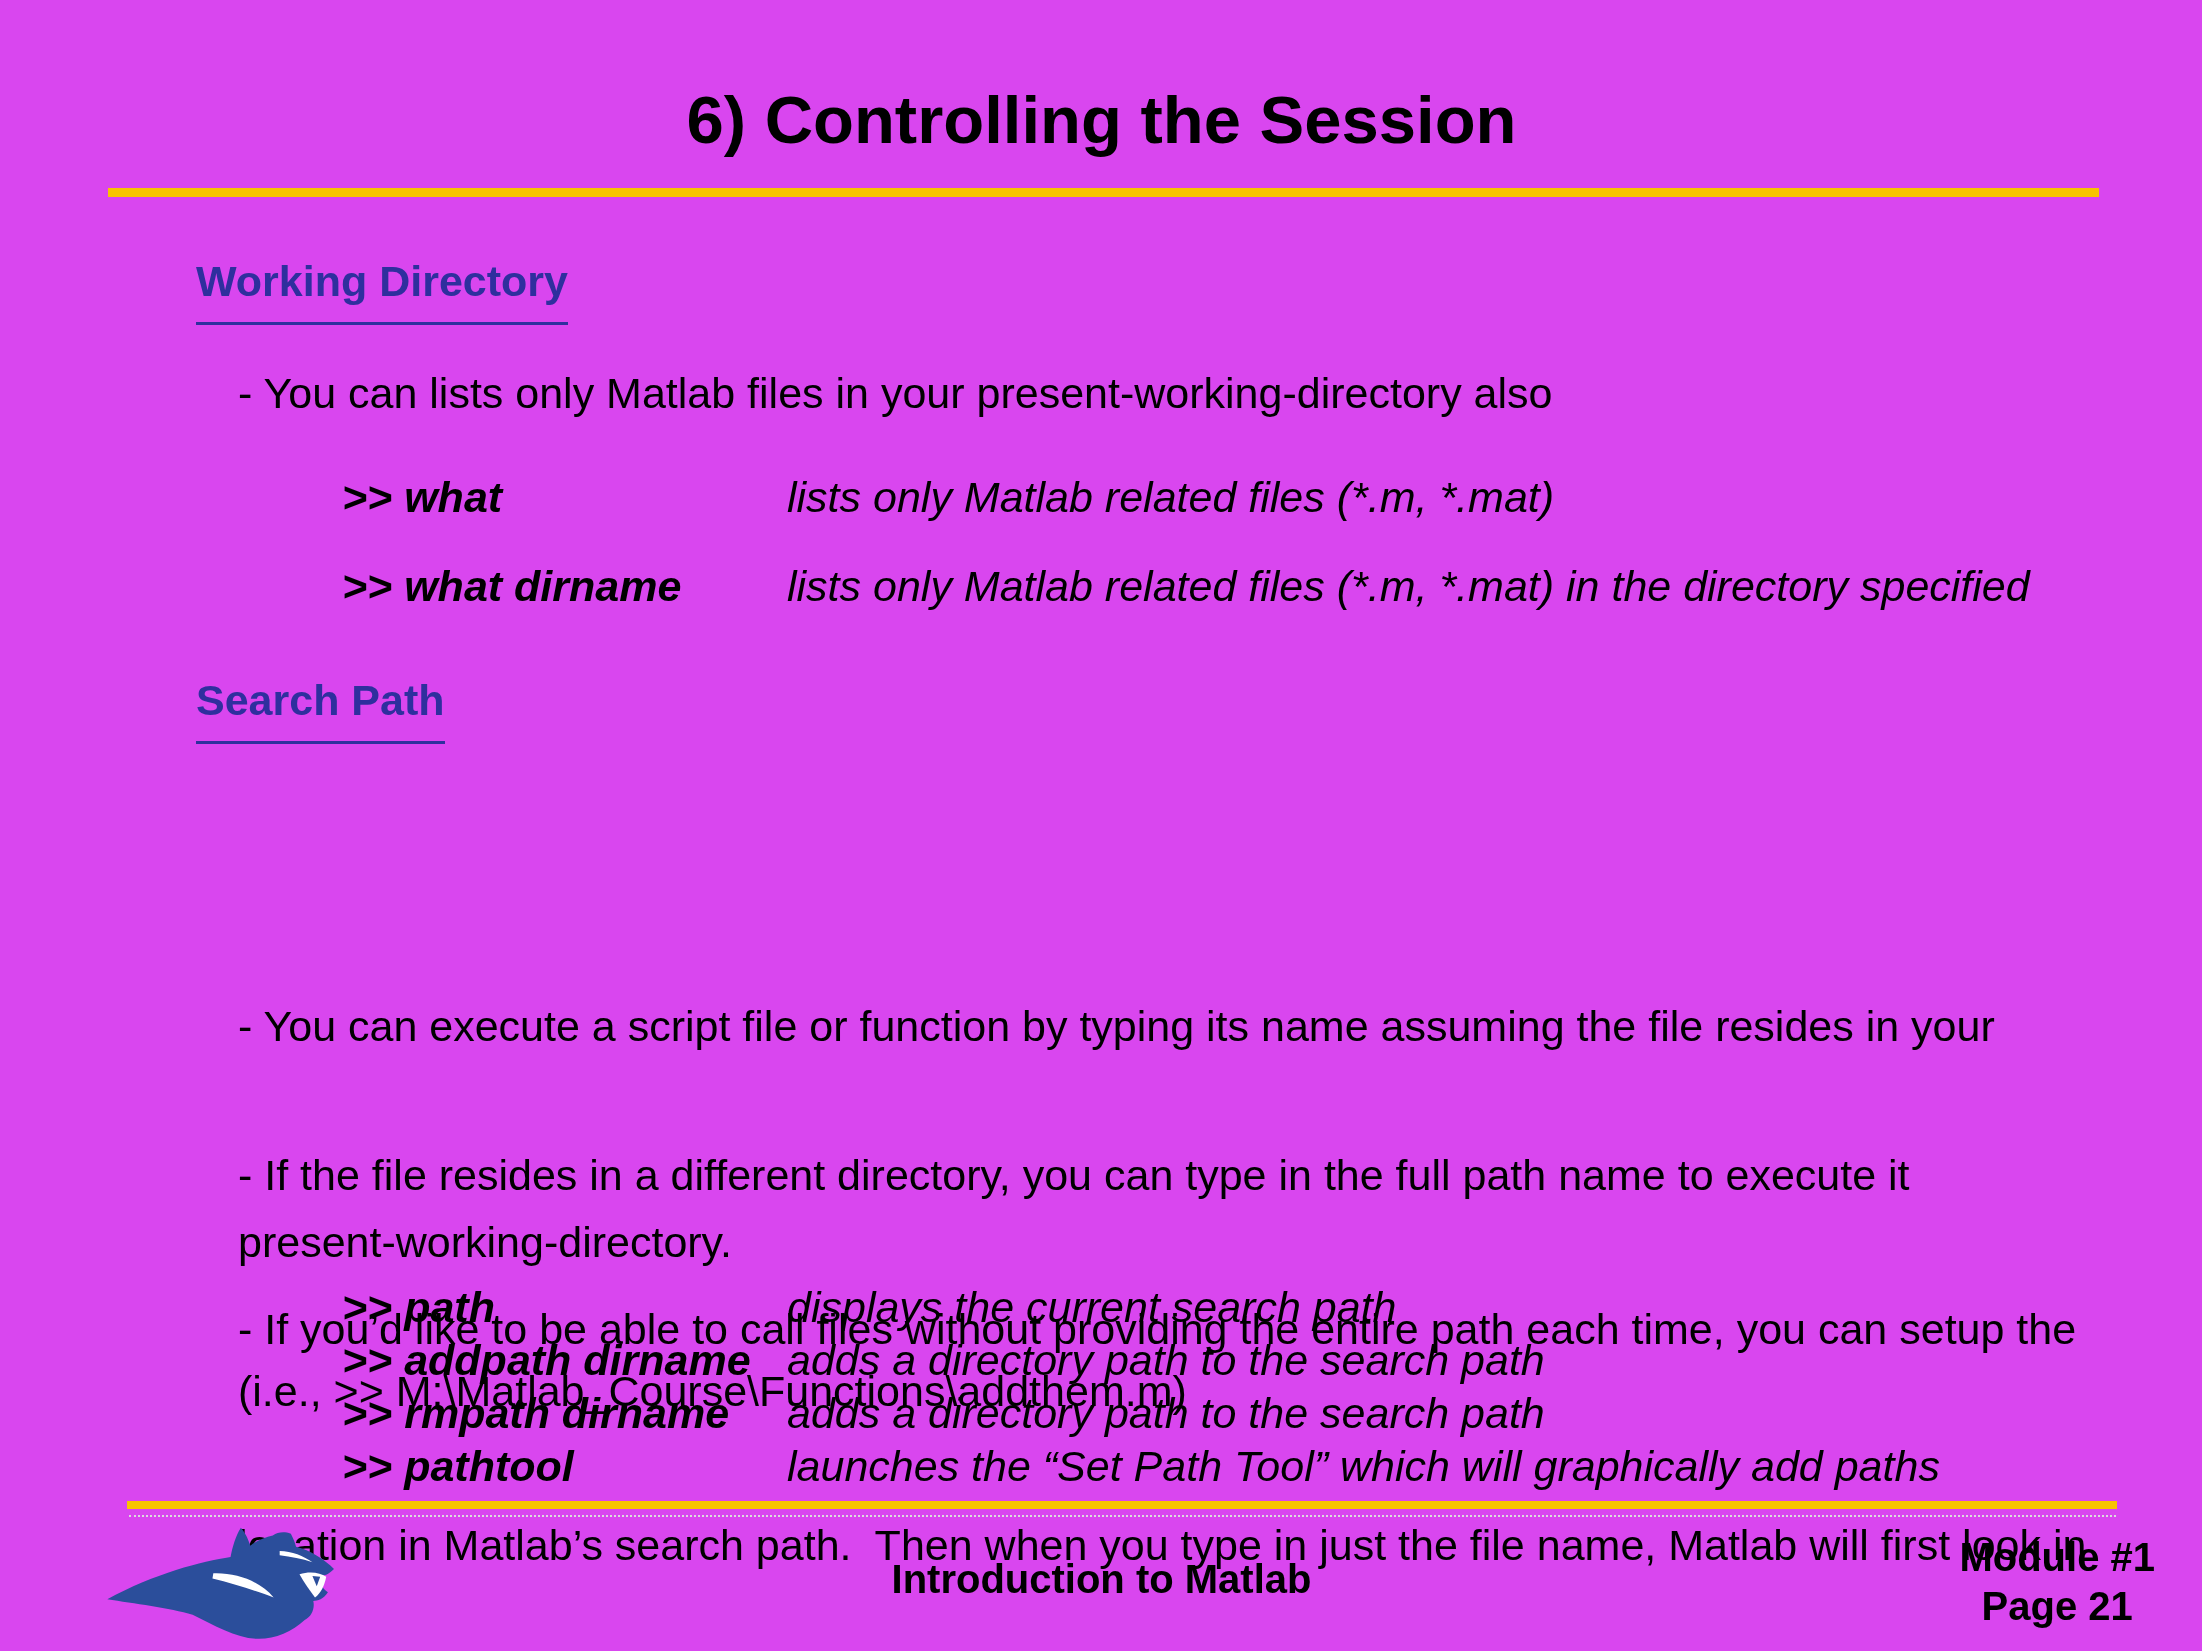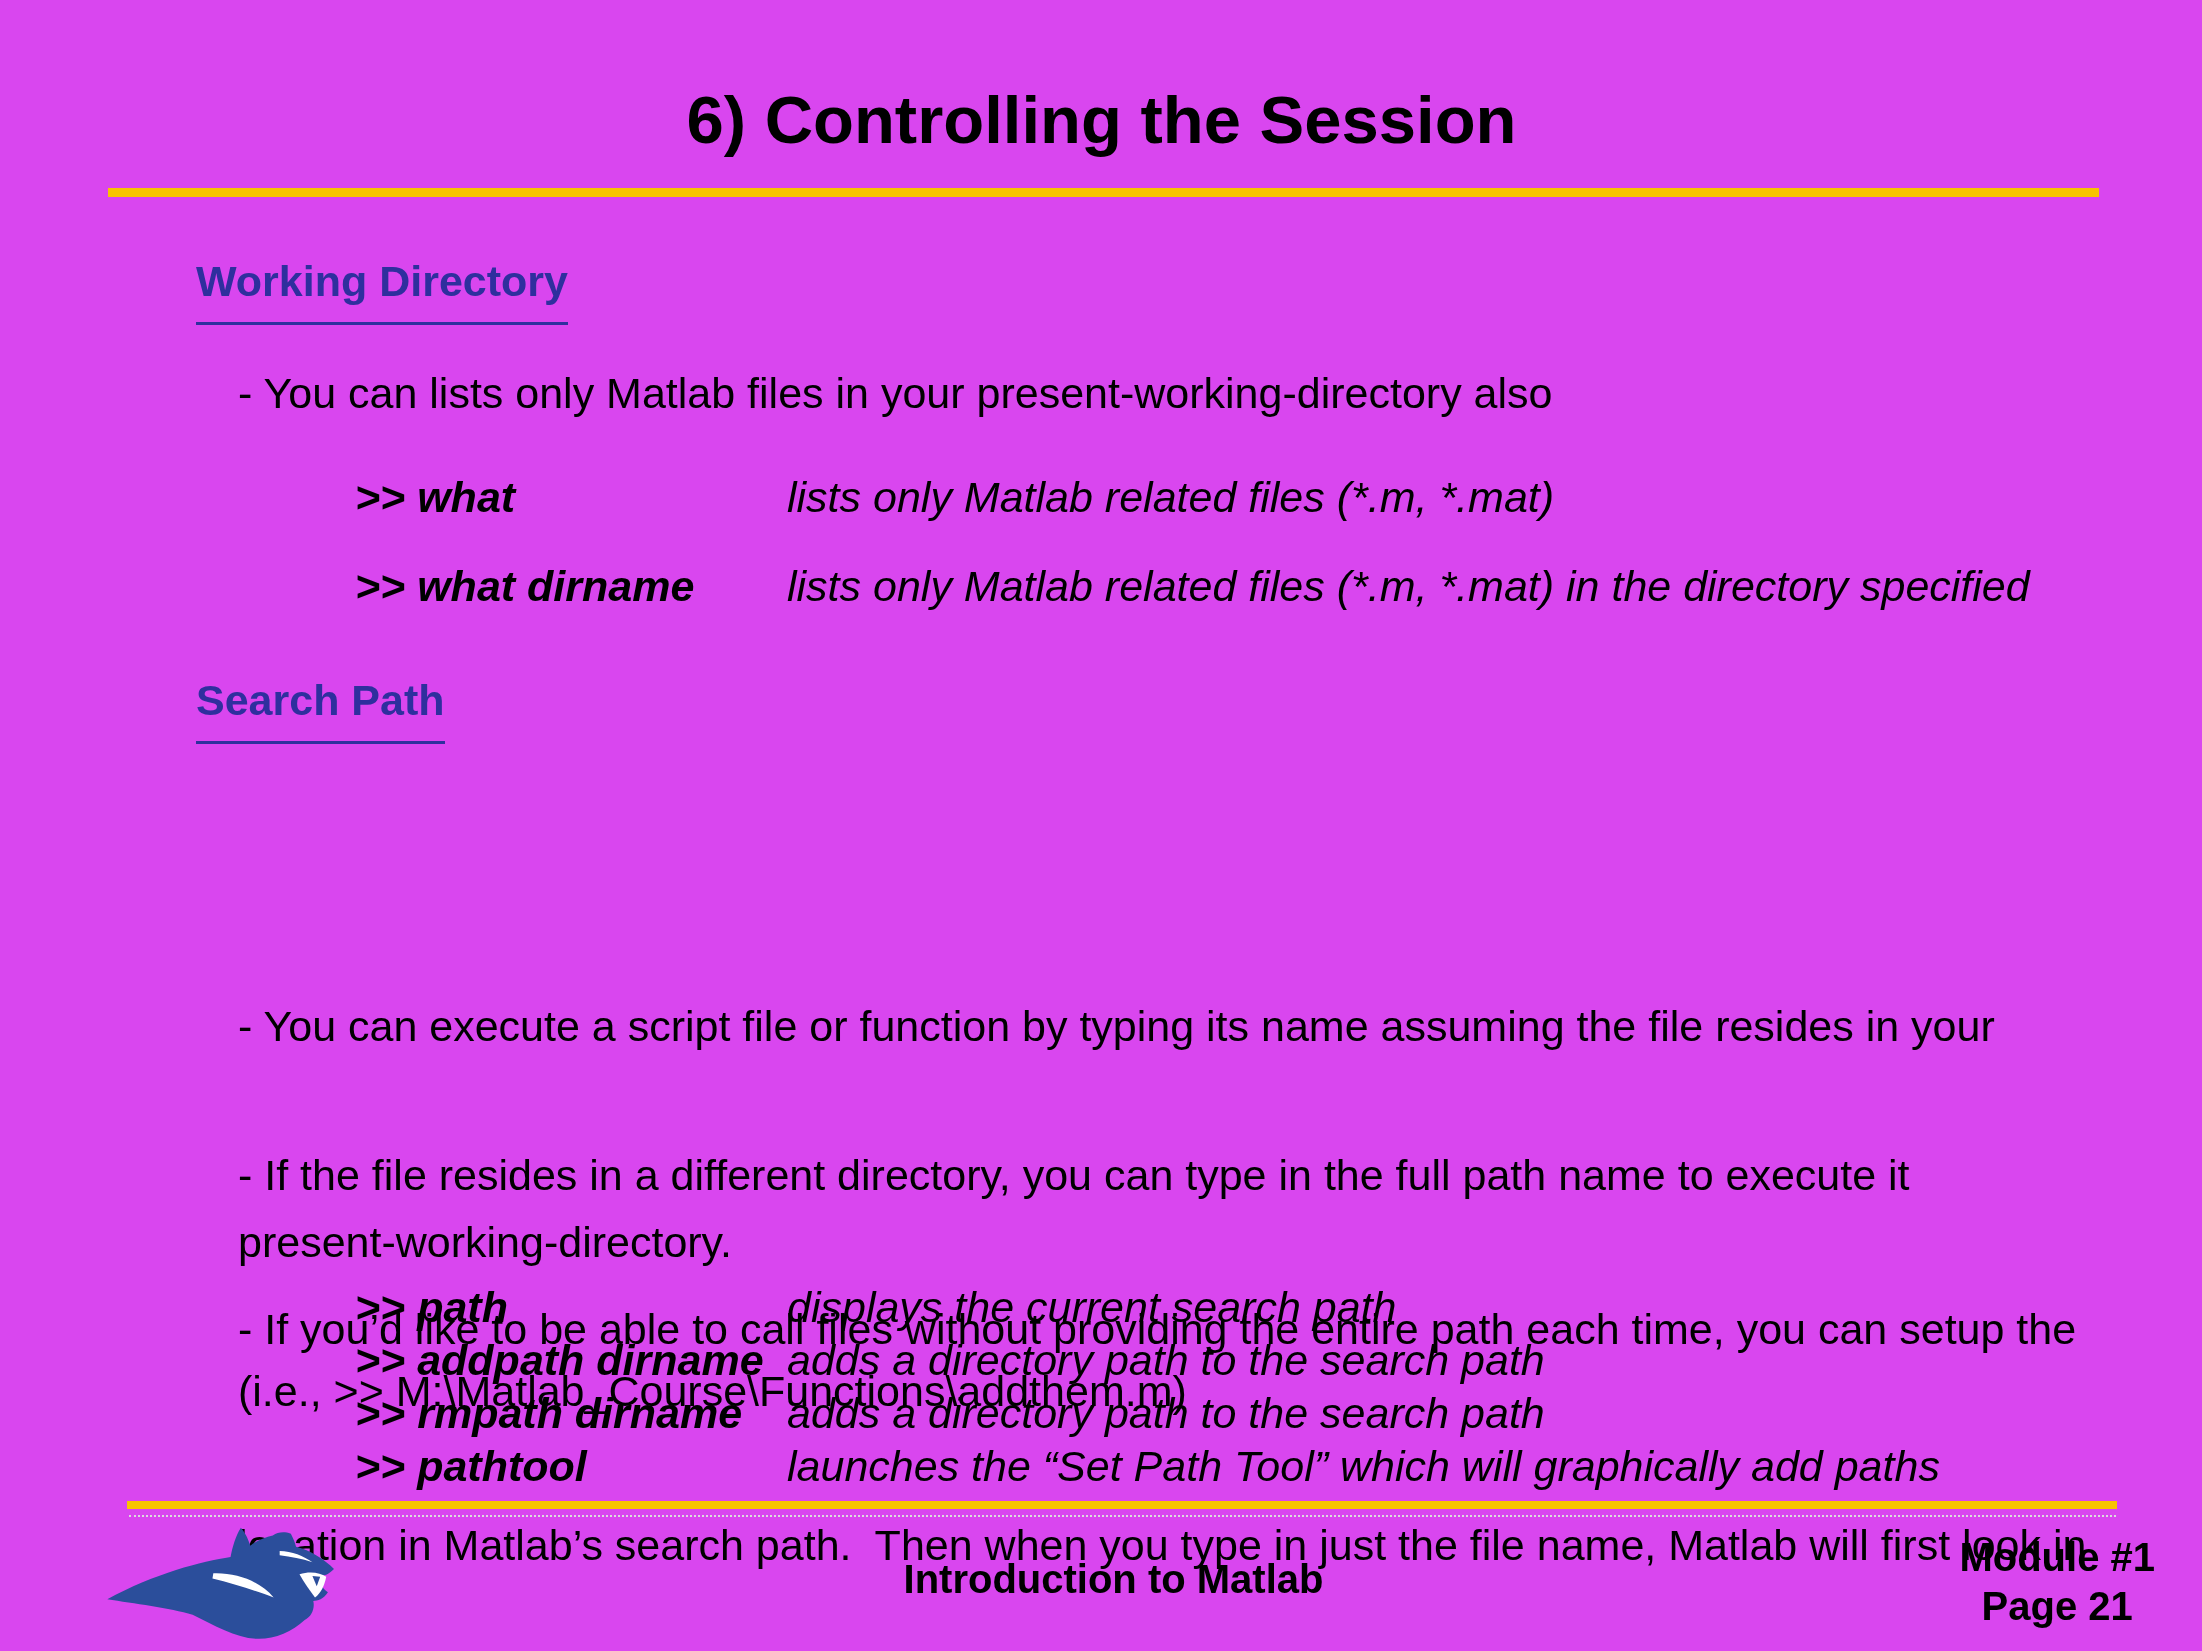--- a/index.html
+++ b/index.html
@@ -20,25 +20,25 @@
   .p-intro{top:366px;}
   .p-exec{top:783px;}
   .p-fullpath{top:932px;}
   .p-setup{top:1086px;}
   .cmds{position:absolute;left:0;width:2203px;}
   .cmds-working{top:471px;}
   .cmds-search{top:1281px;}
   .cmd-row{position:relative;height:53px;font-size:43px;line-height:53px;}
   .cmds-working .cmd-row{height:89px;}
   .cmds-search .cmd-row{height:53px;line-height:53px;}
-  .cmd{position:absolute;left:342px;font-weight:bold;font-style:italic;white-space:pre;margin-left:13px;}
+  .cmd{position:absolute;left:342px;font-weight:bold;font-style:italic;white-space:pre;}
   .desc{position:absolute;left:787px;font-style:italic;white-space:pre;}
   .logo{position:absolute;left:103px;top:1525px;width:262px;height:126px;}
   .footer-center{position:absolute;top:1559px;left:50%;transform:translateX(-50%);
-         font-size:40px;font-weight:bold;line-height:1;margin-left:12px;}
+         font-size:40px;font-weight:bold;line-height:1;}
   .footer-right{position:absolute;top:1533px;right:48px;text-align:center;
          font-size:40px;font-weight:bold;line-height:49px;}
 </style>
 </head>
 <body>
 
 <div class="slide">
 
   <div class="title">6) Controlling the Session</div>
 

